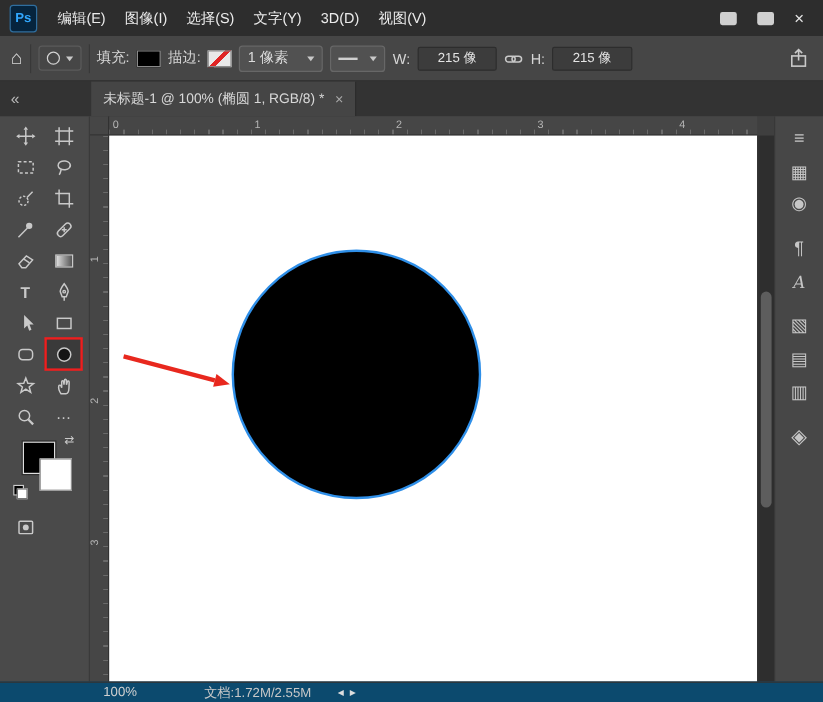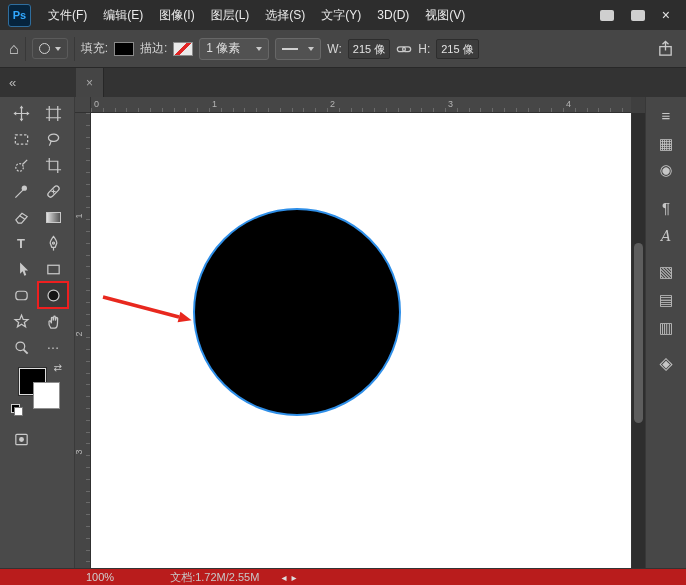--- a/index.html
+++ b/index.html
@@ -29,21 +29,21 @@
   .caret{width:0;height:0;border-left:3.5px solid transparent;border-right:3.5px solid transparent;
          border-top:4px solid #c9c9c9;flex:none;}
   .select{display:flex;align-items:center;justify-content:space-between;background:#515151;
           border:1px solid #676767;border-radius:3px;height:22px;padding:0 6px;box-sizing:border-box;gap:8px;}
   .swatch-fill{width:20px;height:14px;background:#000;box-shadow:inset 0 0 0 1px #8a8a8a;}
   .swatch-stroke{width:20px;height:14px;
     background:linear-gradient(135deg,#e9e9e9 43%,#e02424 43%,#e02424 57%,#e9e9e9 57%);
     box-shadow:inset 0 0 0 1px #8a8a8a;}
   .stroke-line{width:16px;height:2px;background:#cfcfcf;}
   .num-input{background:#3c3c3c;border:1px solid #2d2d2d;border-radius:2px;color:#e4e4e4;
-             font-size:11px;height:20px;line-height:18px;padding:0 4px;min-width:36px;box-sizing:border-box;}
+             font-size:11px;height:20px;line-height:18px;padding:0 16px;min-width:36px;box-sizing:border-box;}
   .opt-label{color:#d6d6d6;white-space:nowrap;}
   .opt-icon svg{display:block;stroke:#c9c9c9;fill:none;stroke-width:1.4;}
 
   
   .tabbar{position:absolute;left:0;top:68px;width:100%;height:29px;background:#333;display:flex;align-items:stretch;}
   .collapse{width:76px;display:flex;align-items:center;padding-left:9px;box-sizing:border-box;
             color:#b9b9b9;font-size:13px;}
   .tab{display:flex;align-items:center;gap:9px;background:#454545;padding:0 10px;
        font-size:11.5px;color:#d8d8d8;border-right:1px solid #272727;white-space:nowrap;}
   .tab-close{color:#a8a8a8;font-size:12px;}
@@ -96,38 +96,36 @@
   .vscroll-thumb{position:absolute;left:2px;right:2px;top:130px;height:180px;background:#5d5d5d;border-radius:6px;}
   .anno-svg{position:absolute;left:0;top:0;width:100%;height:100%;pointer-events:none;z-index:5;}
 
   
   .right-strip{position:absolute;right:0;top:0;width:41px;height:100%;background:#474747;
                border-left:1px solid #383838;box-sizing:border-box;display:flex;flex-direction:column;align-items:center;}
   .rp-icon{width:100%;text-align:center;color:#c6c6c6;font-size:15px;line-height:22px;height:22px;}
   .rp-icon.serif{font-family:"DejaVu Serif","Liberation Serif",serif;font-style:italic;font-size:14px;}
 
   
-  .statusbar{position:absolute;left:0;bottom:0;width:100%;height:17px;background:#b91c1c;
+  .statusbar{position:absolute;left:0;bottom:0;width:100%;height:17px;background:#0c4a6e;
              border-top:1px solid #333;display:flex;align-items:center;font-size:11px;
              color:#cfcfcf;box-sizing:border-box;}
   .sb-zoom{margin-left:86px;}
   .sb-doc{margin-left:56px;color:#c8c8c8;}
   .sb-arrows{margin-left:22px;display:flex;gap:5px;font-size:10px;color:#dedede;}
 </style>
 </head>
 <body>
 
 <div class="app">
 
   <div class="menubar">
     <div class="ps-badge">Ps</div>
-    <span class="menu-item">文件(F)</span>
     <span class="menu-item">编辑(E)</span>
     <span class="menu-item">图像(I)</span>
-    <span class="menu-item">图层(L)</span>
     <span class="menu-item">选择(S)</span>
     <span class="menu-item">文字(Y)</span>
     <span class="menu-item">3D(D)</span>
     <span class="menu-item">视图(V)</span>
     <div class="win-controls">
       <div class="win-box"></div>
       <div class="win-box"></div>
       <span class="win-close">×</span>
     </div>
   </div>
@@ -169,20 +167,21 @@
         <path d="M9 11 V1.5 M5.8 4.5 L9 1.5 L12.2 4.5"></path>
       </svg>
     </span>
   </div>
 
   <div class="tabbar">
     <div class="collapse">
         <span>«</span>
       </div>
     <div class="tab">
+      <span>未标题-1 @ 100% (椭圆 1, RGB/8) *</span>
       <span class="tab-close">×</span>
     </div>
   </div>
 
   <div class="main">
 
     <div class="toolbar">
       <div class="tools">
         <div class="tool">
           <svg width="17" height="17" viewBox="0 0 18 18">

